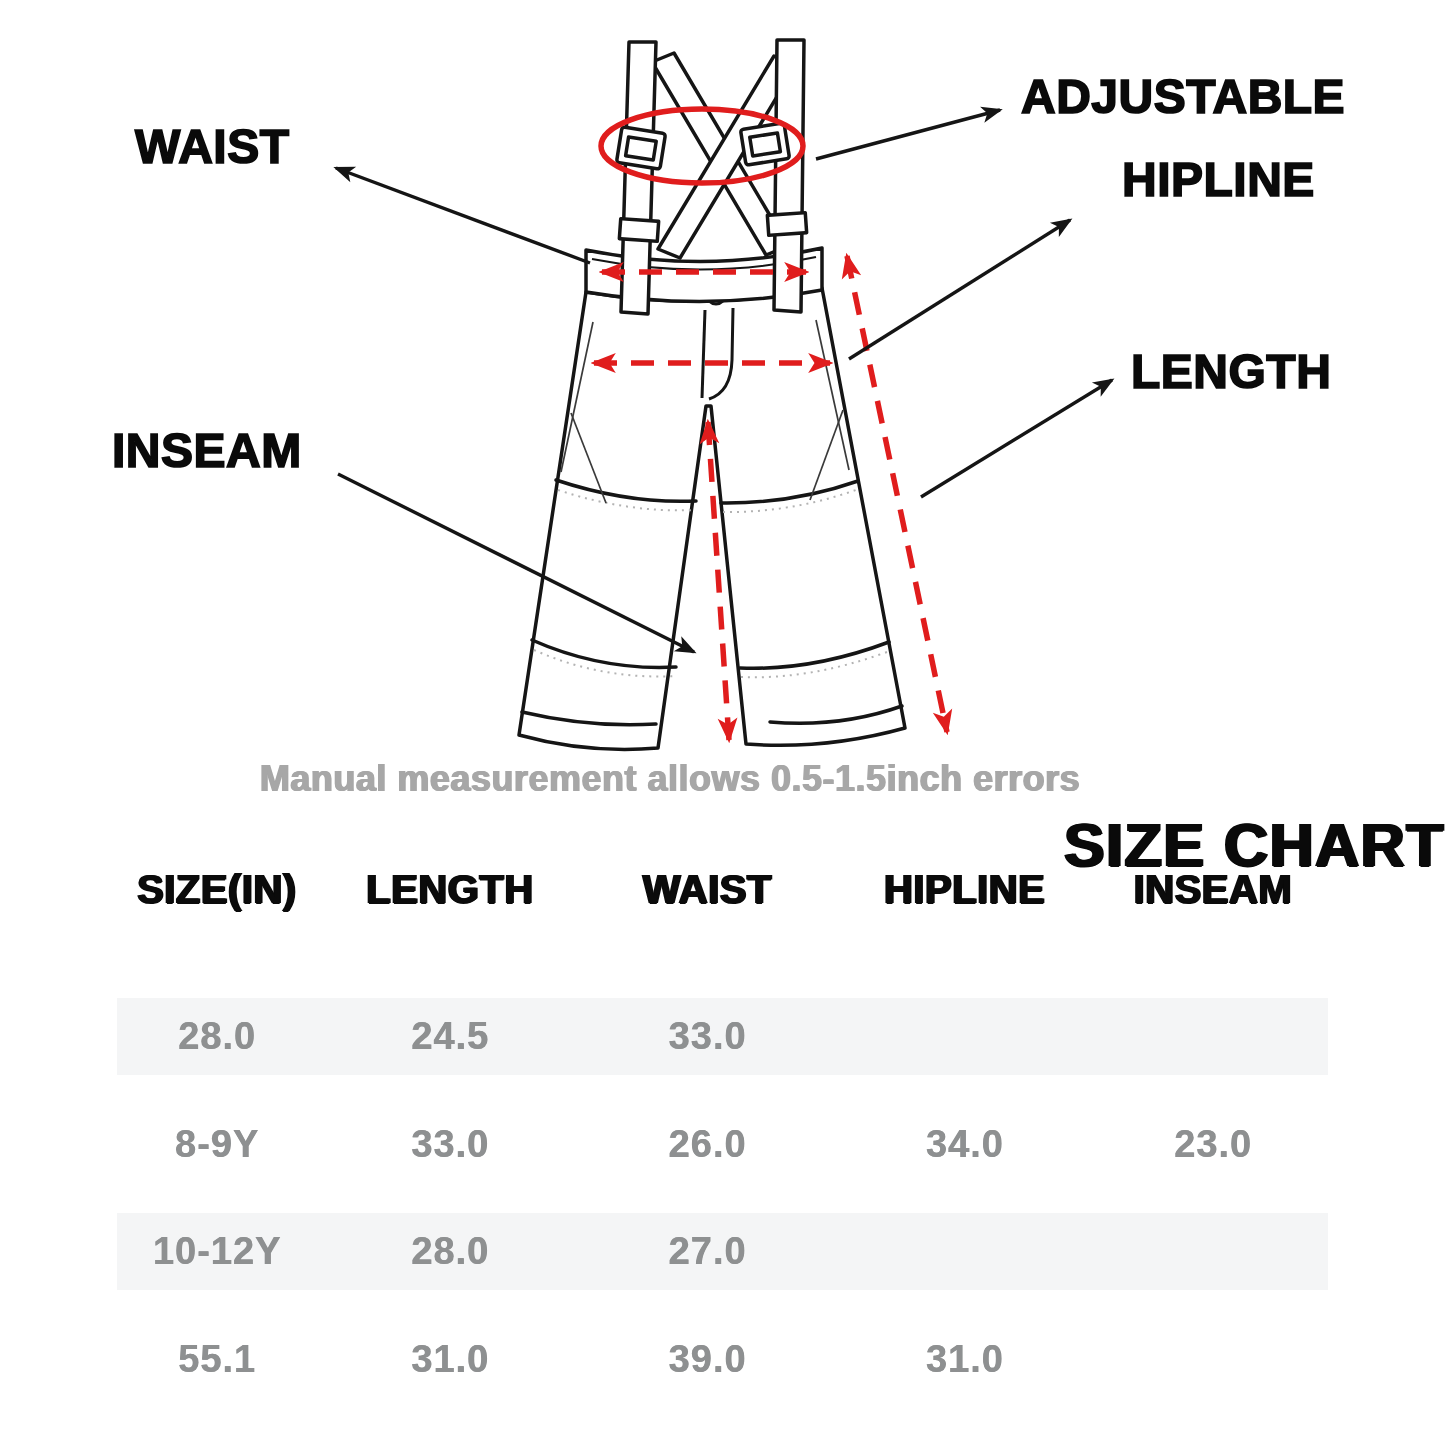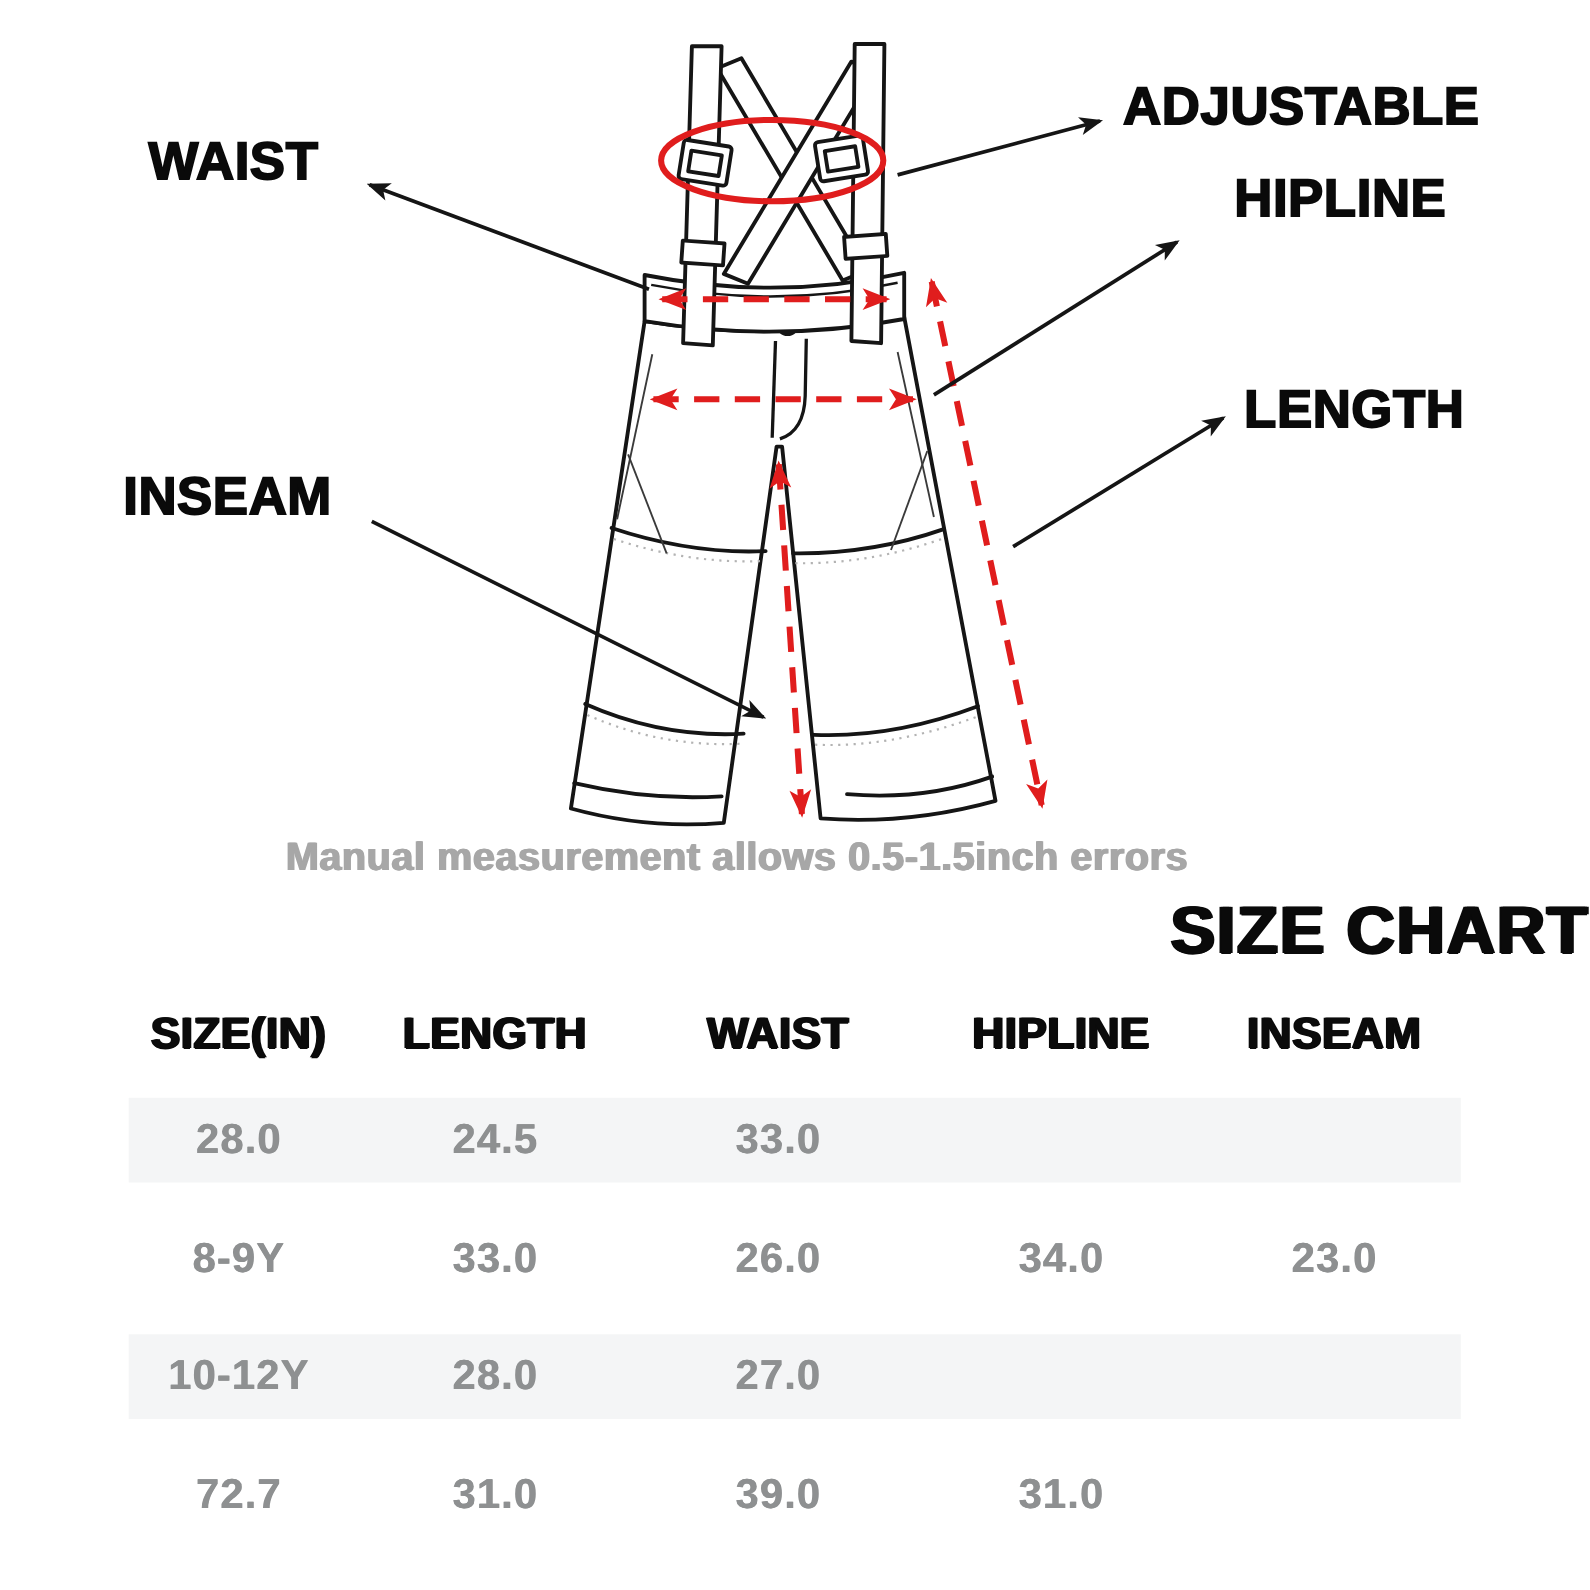--- a/index.html
+++ b/index.html
@@ -7,21 +7,21 @@
         font-family:"Liberation Sans",sans-serif;}
   .diagram-svg{position:absolute;left:0;top:0;}
   .dlabel{font-family:"Liberation Sans",sans-serif;font-weight:bold;font-size:48px;
           fill:#0a0a0a;stroke:#0a0a0a;stroke-width:1.7px;paint-order:stroke;letter-spacing:.5px;}
   .note{position:absolute;left:0;width:1340px;top:758px;line-height:42px;text-align:center;
         font-size:36px;font-weight:bold;color:#a7a7a7;letter-spacing:.5px;
         text-shadow:.8px 0 currentColor,-.8px 0 currentColor;}
   .title{position:absolute;left:0;width:1445px;top:810px;line-height:70px;text-align:right;
          font-size:61px;font-weight:bold;color:#0a0a0a;letter-spacing:1.5px;
          text-shadow:1.6px 0 currentColor,-1.6px 0 currentColor,0 1px currentColor;}
-  .thead{position:absolute;left:117px;top:914px;width:1211px;height:52px;display:grid;
+  .thead{position:absolute;left:117px;top:863px;width:1211px;height:52px;display:grid;
          grid-template-columns:16.5% 22% 20.5% 22% 19%;align-items:center;}
   .thead .cell{text-align:center;font-size:40px;font-weight:bold;color:#0b0b0b;letter-spacing:.5px;
          text-shadow:1.2px 0 currentColor,-1.2px 0 currentColor,0 .8px currentColor;}
   .tbody{position:absolute;left:117px;top:998px;width:1211px;}
   .trow{height:77px;margin-bottom:30.5px;display:grid;
         grid-template-columns:16.5% 22% 20.5% 22% 19%;align-items:center;}
   .trow.banded{background:#f4f5f6;}
   .trow .cell{text-align:center;font-size:38px;font-weight:bold;color:#8e9091;letter-spacing:1px;
         text-shadow:.6px 0 currentColor;}
 </style>
@@ -140,20 +140,20 @@
       <div class="cell">26.0</div>
       <div class="cell">34.0</div>
       <div class="cell">23.0</div>
     </div>
     <div class="trow banded">
       <div class="cell">10-12Y</div>
       <div class="cell">28.0</div>
       <div class="cell">27.0</div>
     </div>
     <div class="trow">
-      <div class="cell">72.7</div>
+      <div class="cell">55.1</div>
       <div class="cell">31.0</div>
       <div class="cell">39.0</div>
       <div class="cell">31.0</div>
     </div>
   </div>
 
 </div>
 
 </body></html>

